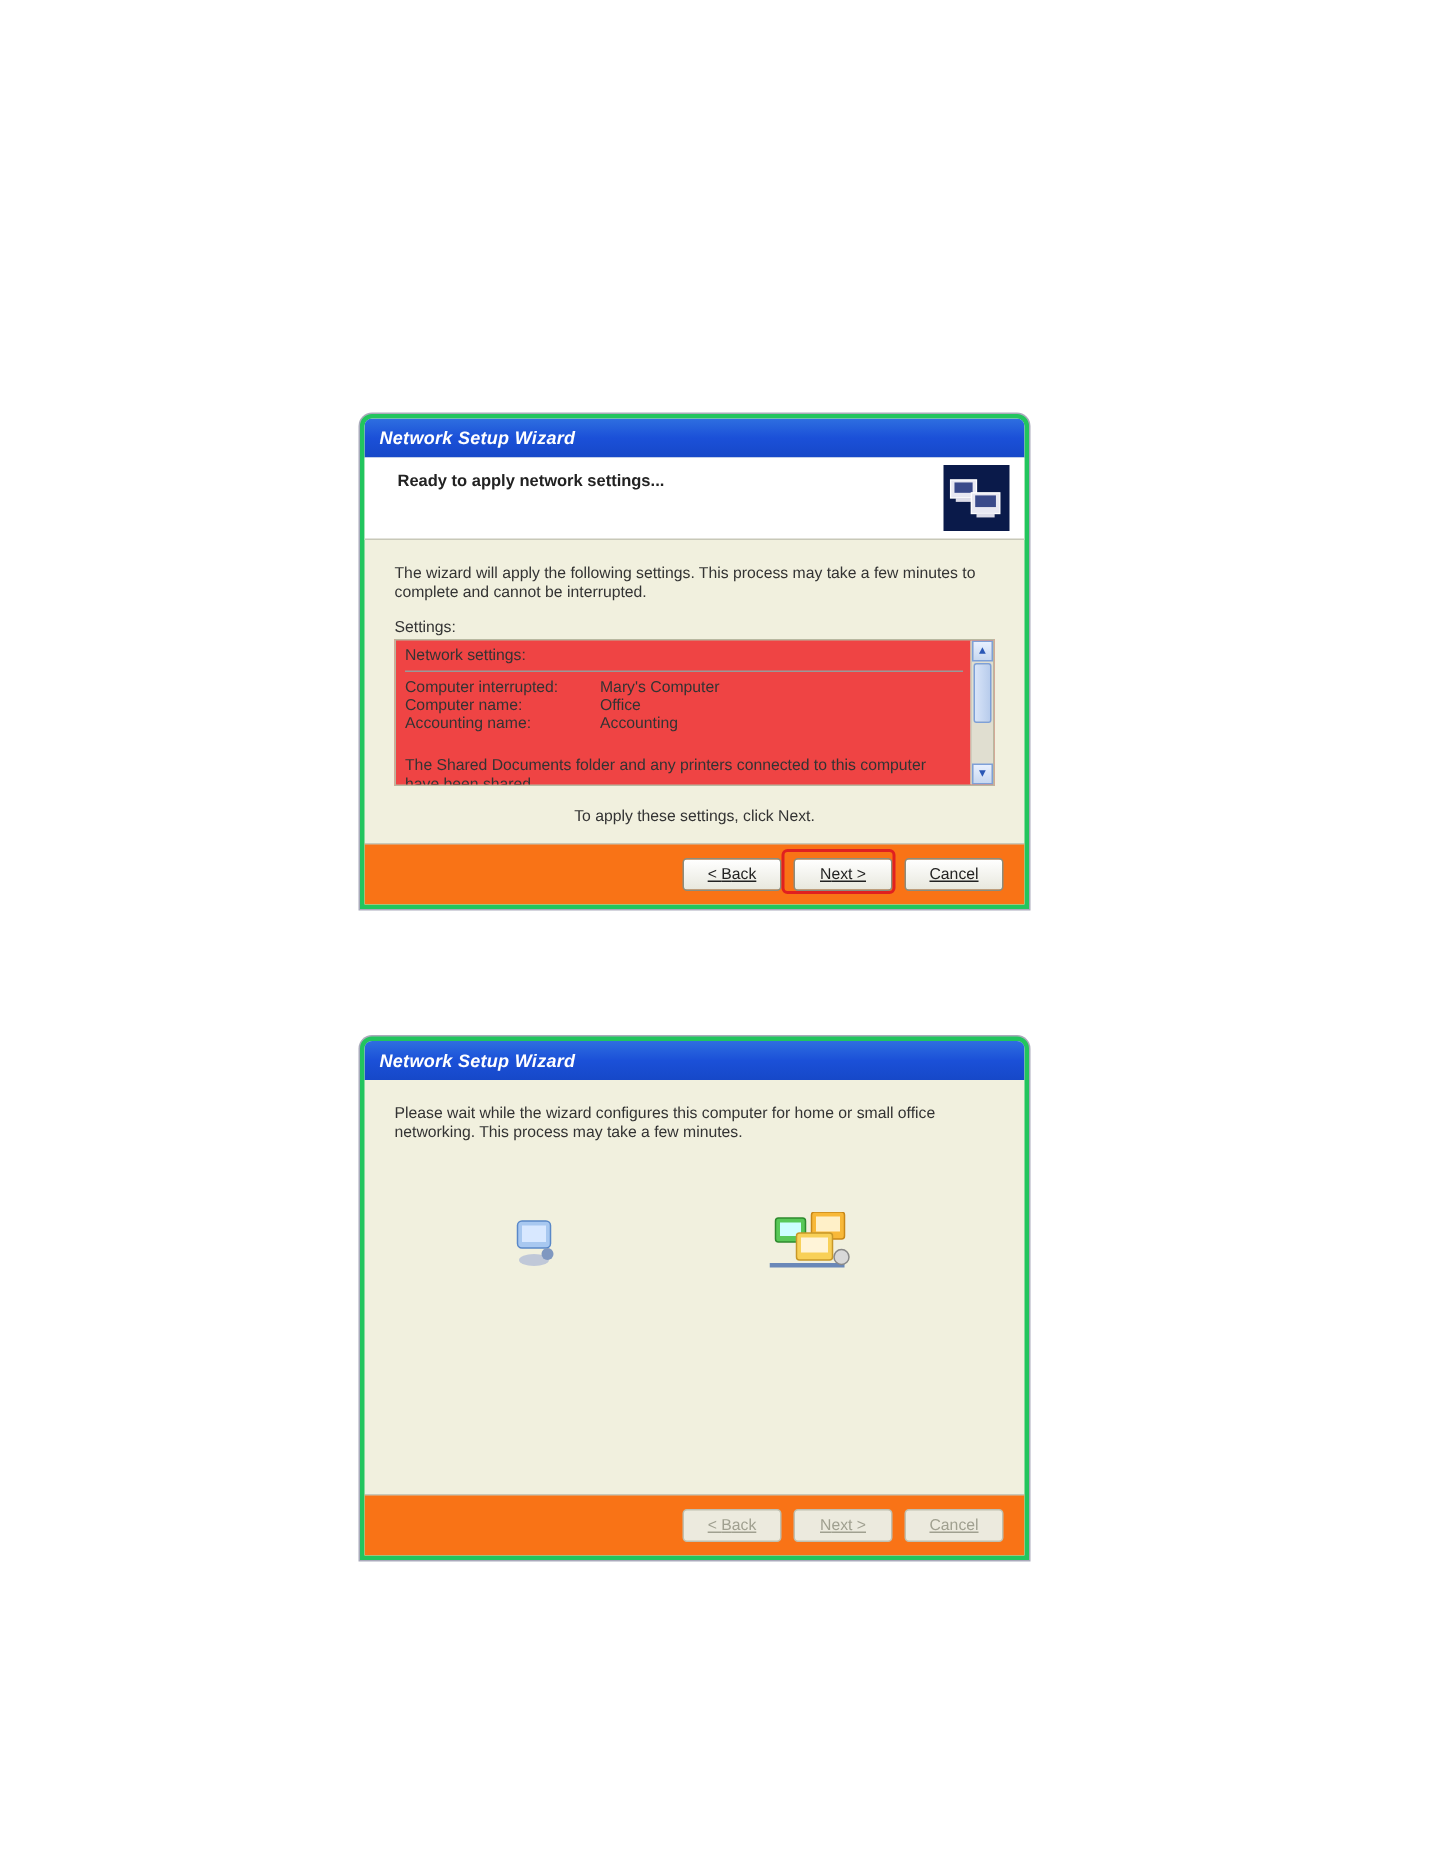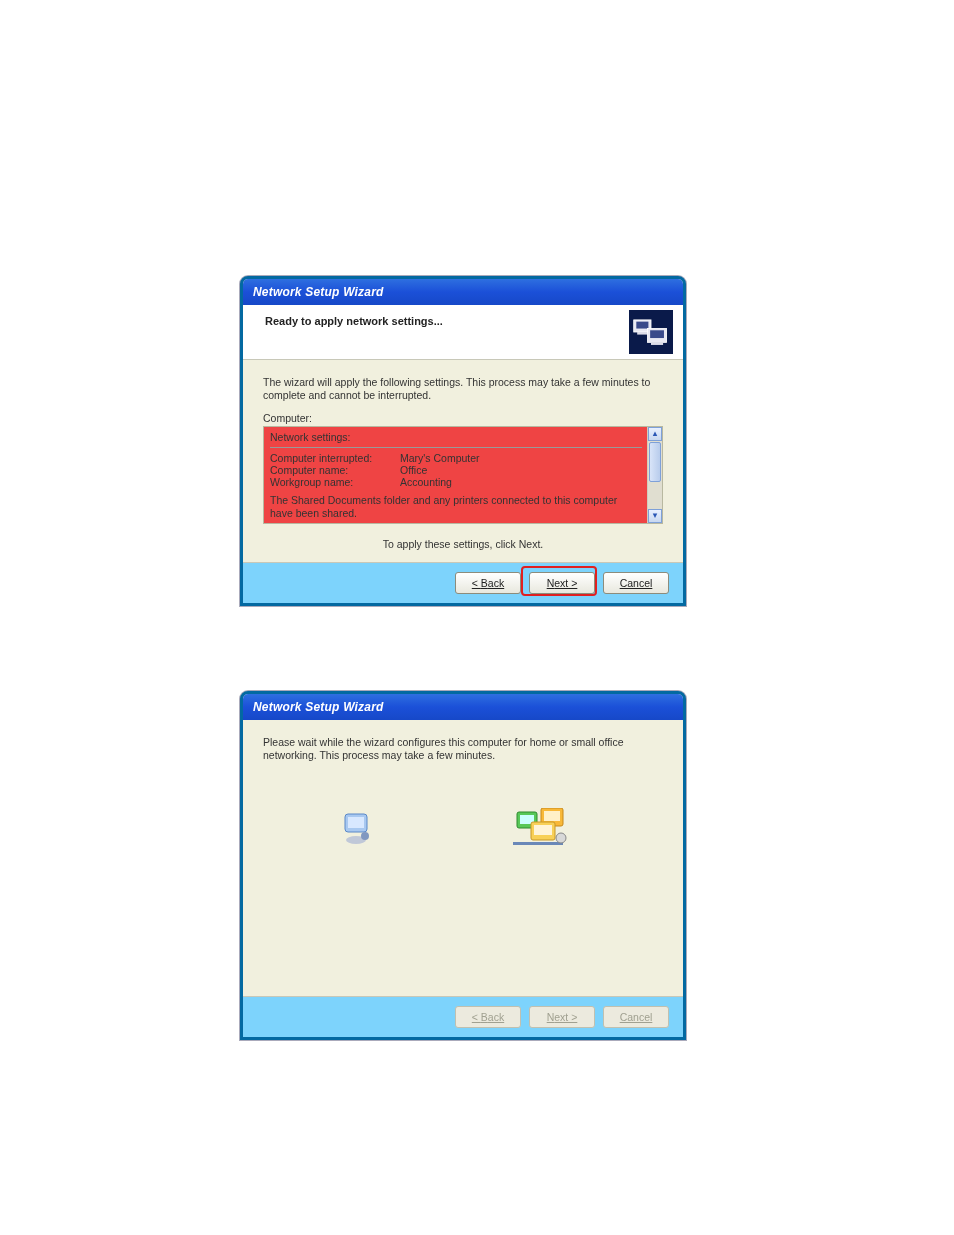--- a/index.html
+++ b/index.html
@@ -12,21 +12,21 @@
   .page {
     width: 954px;
     height: 1235px;
     position: relative;
     background: #ffffff;
   }
   .dialog {
     position: absolute;
     width: 440px;
     left: 240px;
-    border: 3px solid #0369a1;
+    border: 3px solid #22c55e;
     border-top-left-radius: 8px;
     border-top-right-radius: 8px;
     box-shadow: 0 0 0 1px #aab;
     background: #F1F0DE;
     overflow: hidden;
   }
   .dialog.one { top: 276px; height: 324px; }
   .dialog.two { top: 691px; height: 343px; }
   .titlebar {
     background: linear-gradient(to bottom, #2E6FE0 0%, #1B50D8 50%, #1648C8 100%);
@@ -81,21 +81,21 @@
     box-sizing: border-box;
     overflow: hidden;
   }
   .settings-pane .sep {
     border-top: 1px solid #999;
     margin: 4px 0;
     width: calc(100% - 14px);
   }
   .row { display: flex; }
   .row .lbl { width: 130px; }
-  .shared { margin-top: 6px; line-height: 1.2; padding-right: 14px; }
+  .shared { margin-top: 16px; line-height: 1.2; padding-right: 14px; }
   .scrollbar {
     position: absolute;
     right: 0; top: 0;
     width: 14px;
     height: 100%;
     background: #e0ded0;
     border-left: 1px solid #cfcdbd;
   }
   .sb-btn {
     position: absolute;
@@ -123,21 +123,21 @@
     border: 1px solid #7ea0d8;
     box-sizing: border-box;
     border-radius: 2px;
   }
   .apply-note { margin-top: 14px; text-align: center; }
   .footer {
     position: absolute;
     left: 0; right: 0; bottom: 0;
     height: 40px;
     border-top: 1px solid #c8c8b8;
-    background: #7dd3fc;
+    background: #f97316;
     display: flex;
     justify-content: flex-end;
     align-items: center;
     padding-right: 14px;
     gap: 8px;
   }
   .btn {
     width: 66px;
     height: 22px;
     background: linear-gradient(to bottom, #ffffff, #e8e8de);
@@ -208,36 +208,36 @@
           <rect x="6" y="22" width="12" height="3" fill="#dcdce8"></rect>
           <rect x="18" y="18" width="22" height="16" fill="#e8e8f2" stroke="#fff" stroke-width="1"></rect>
           <rect x="21" y="20" width="16" height="9" fill="#3a4a8a"></rect>
           <rect x="22" y="34" width="14" height="3" fill="#dcdce8"></rect>
         </svg>
       </div>
     </div>
 
     <div class="body">
       <div class="intro">The wizard will apply the following settings. This process may take a few minutes to complete and cannot be interrupted.</div>
-      <div class="settings-label">Computer:</div>
+      <div class="settings-label">Settings:</div>
 
       <div class="settings-pane">
         <div>Network settings:</div>
         <div class="sep"></div>
 
         <div class="row">
           <div class="lbl">Computer interrupted:</div>
           <div>Mary's Computer</div>
         </div>
         <div class="row">
           <div class="lbl">Computer name:</div>
           <div>Office</div>
         </div>
         <div class="row">
-          <div class="lbl">Workgroup name:</div>
+          <div class="lbl">Accounting name:</div>
           <div>Accounting</div>
         </div>
 
         <div class="shared">The Shared Documents folder and any printers connected to this computer have been shared.</div>
         <div class="sep"></div>
 
         <div class="scrollbar">
           <div class="sb-btn up">▴</div>
           <div class="sb-thumb"></div>
           <div class="sb-btn down">▾</div>

